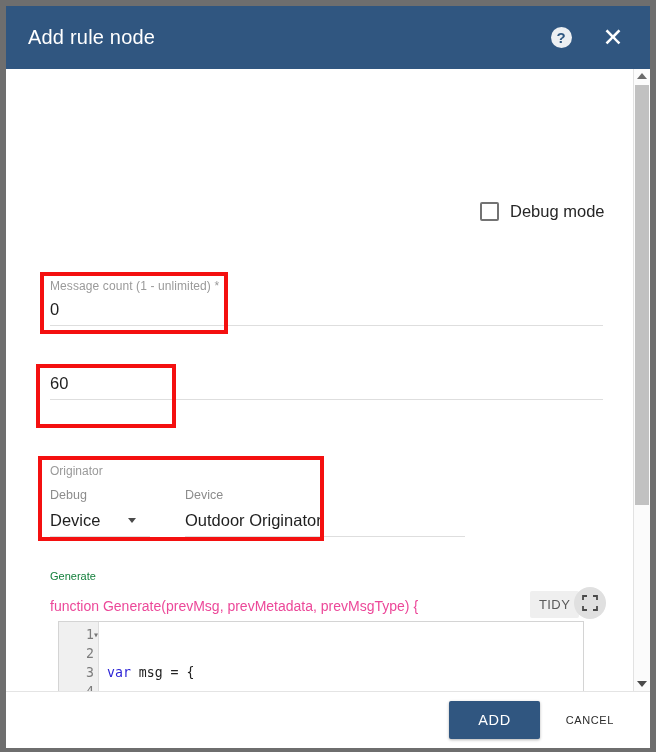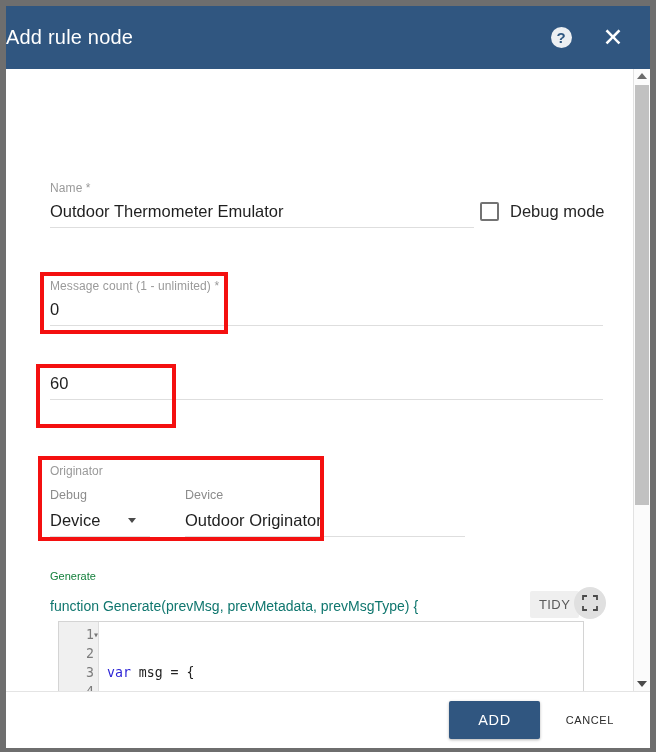--- a/index.html
+++ b/index.html
@@ -22,21 +22,21 @@
     overflow: hidden;
   }
 
   
   #titlebar {
     height: 63px;
     background: #305680;
     flex: 0 0 63px;
     display: flex;
     align-items: center;
-    padding: 0 22px 0 0;
+    padding: 0 22px 0 22px;
     position: relative;
   }
   #dialog-title {
     color: #ffffff;
     font-size: 20px;
     letter-spacing: .2px;
     flex: 1 1 auto;
   }
   .tb-icon {
     width: 30px; height: 30px;
@@ -166,21 +166,21 @@
   #rb-period   { left: 30px; top: 295px; width: 140px; height: 64px; }
   #rb-orig     { left: 32px; top: 387px; width: 286px; height: 85px; }
 
   
   #generate-label {
     position: absolute; left: 44px; top: 501px;
     font-size: 11px; color: #15803d;
   }
   #fn-signature {
     position: absolute; left: 44px; top: 529px;
-    font-size: 14px; color: #0f766e;
+    font-size: 14px; color: #ec4899;
   }
   #tidy-btn {
     position: absolute; left: 524px; top: 522px;
     background: #efefef;
     color: #5b5b5b;
     font-size: 13px;
     padding: 6px 9px;
     border-radius: 2px;
     cursor: pointer;
     letter-spacing: .4px;
@@ -277,25 +277,20 @@
       <div class="help-circle">?</div>
     </div>
     <div class="tb-icon" id="close-icon">
       <span class="x-glyph">✕</span>
     </div>
   </div>
 
   <div id="body-wrap">
     <div id="content">
 
-      <div class="field" id="field-name">
-        <div class="flabel">Name *</div>
-        <div class="fvalue">Outdoor Thermometer Emulator</div>
-        <div class="fline"></div>
-      </div>
 
       <div id="debug-wrap">
         <div id="debug-box"></div>
         <div id="debug-label">Debug mode</div>
       </div>
 
       <div class="field" id="field-msgcount">
         <div class="flabel">Message count (1 - unlimited) *</div>
         <div class="fvalue">0</div>
         <div class="fline"></div>

